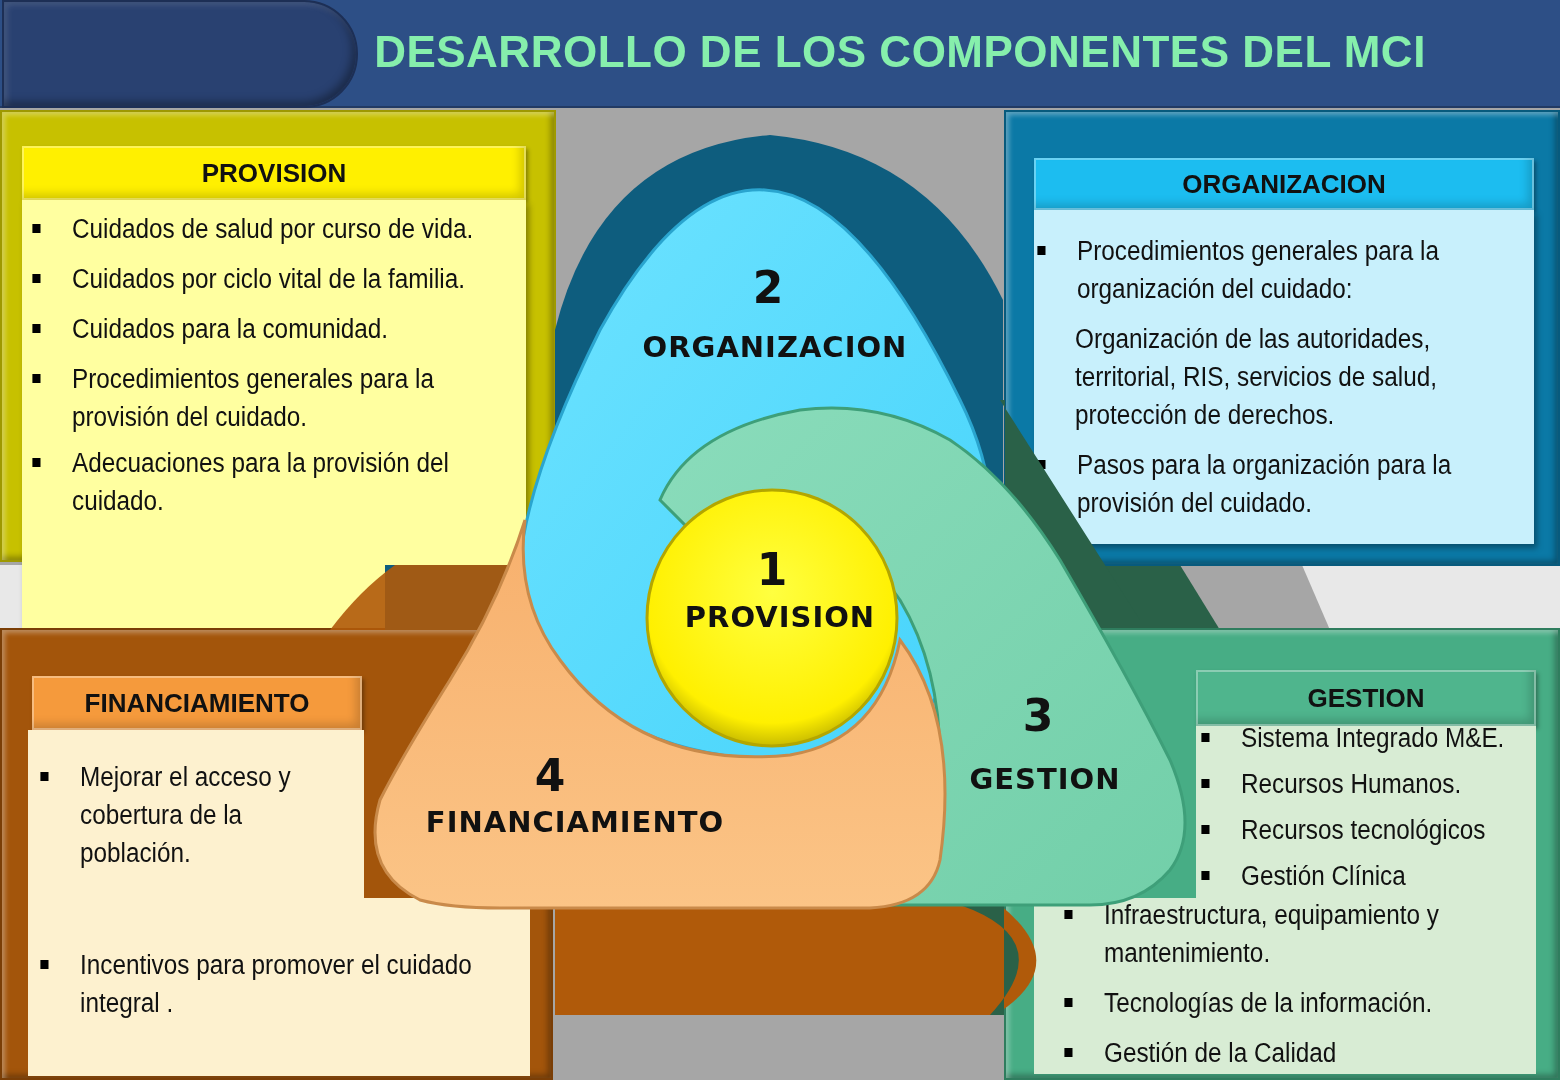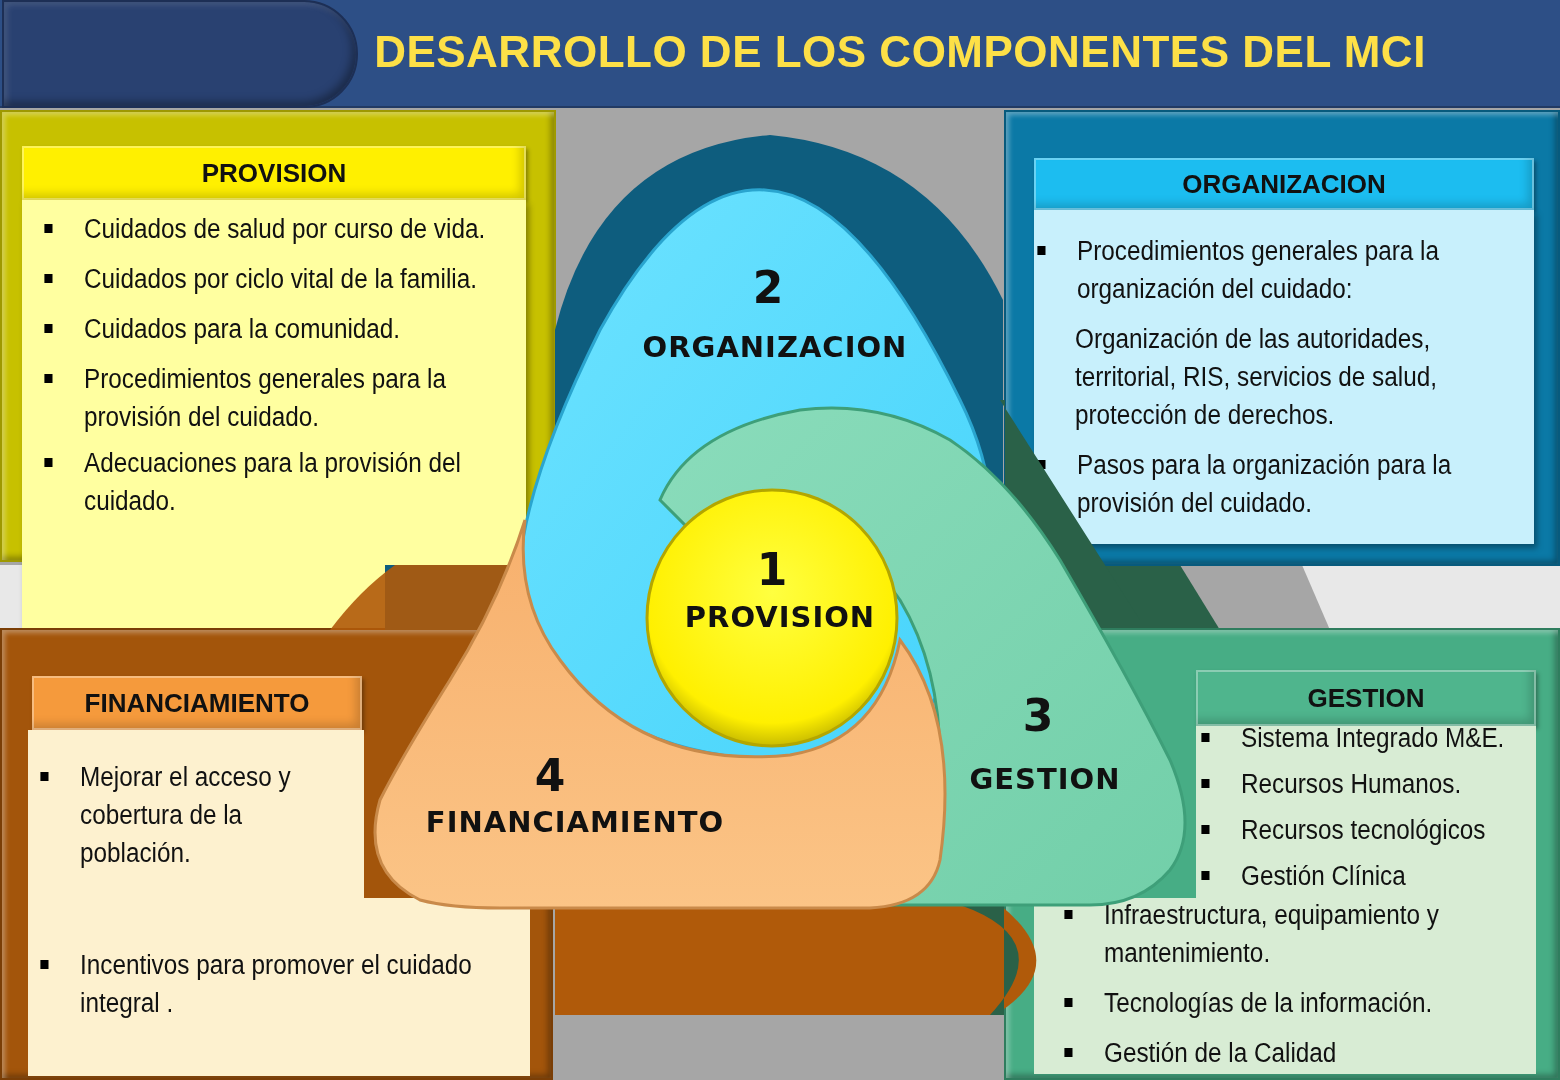--- a/index.html
+++ b/index.html
@@ -16,21 +16,21 @@
   .bg-mid-right-green { position: absolute; left: 1050px; top: 565px; width: 190px; height: 65px; background: #2a6148;
     clip-path: polygon(0 0, 130px 0, 190px 100%, 30px 100%); }
 
   
   .title-bar { position: absolute; left: 0; top: 0; width: 1560px; height: 108px; background: #2d4f86;
     border-bottom: 2px solid #223a63; }
   .title-pill { position: absolute; left: 2px; top: 0; width: 356px; height: 108px; background: #294171;
     border-radius: 0 60px 60px 0; border: 2px solid #1d2f55;
     box-shadow: inset -4px -4px 8px rgba(0,0,0,0.35), inset 3px 3px 6px rgba(255,255,255,0.15); }
   .title-text { position: absolute; left: 360px; top: 0; width: 1080px; height: 104px; display: flex;
-    align-items: center; justify-content: center; color: #fde047; font-weight: bold; font-size: 44px;
+    align-items: center; justify-content: center; color: #86efac; font-weight: bold; font-size: 44px;
     letter-spacing: 0.5px; font-family: "Liberation Sans", sans-serif; }
 
   
   .panel { position: absolute; }
   .panel .frame { position: absolute; inset: 0;
     box-shadow: inset 3px 3px 5px rgba(255,255,255,0.35), inset -3px -3px 6px rgba(0,0,0,0.35); }
   .heading { position: absolute; display: flex; align-items: center; justify-content: center;
     font-weight: bold; font-size: 26px; color: #111;
     box-shadow: inset 0 0 0 2px rgba(255,255,255,0.35), inset -6px -6px 10px rgba(0,0,0,0.18), 2px 3px 4px rgba(0,0,0,0.35); }
   .body-box { position: absolute; box-shadow: 3px 4px 6px rgba(0,0,0,0.35); }
@@ -84,21 +84,21 @@
 <div class="title-bar">
   <div class="title-pill"></div>
   <div class="title-text">DESARROLLO DE LOS COMPONENTES DEL MCI</div>
 </div>
 
 <div class="panel" id="p-prov">
   <div class="frame"></div>
   <div class="heading">PROVISION</div>
   <div class="body-box"></div>
 </div>
-<div class="abs-list" style="left:84px; top:210px;">
+<div class="abs-list" style="left:72px; top:210px;">
   <ul class="items">
     <li style="margin-bottom:12px;"><span class="bullet"></span><span>Cuidados de salud por curso de vida.</span></li>
     <li style="margin-bottom:12px;"><span class="bullet"></span><span>Cuidados por ciclo vital de la familia.</span></li>
     <li style="margin-bottom:12px;"><span class="bullet"></span><span>Cuidados para la comunidad.</span></li>
     <li><span class="bullet"></span><span>Procedimientos generales para la</span></li>
     <li style="margin-bottom:8px;"><span>provisión del cuidado.</span></li>
     <li><span class="bullet"></span><span>Adecuaciones para la provisión del</span></li>
     <li><span>cuidado.</span></li>
   </ul>
 </div>

